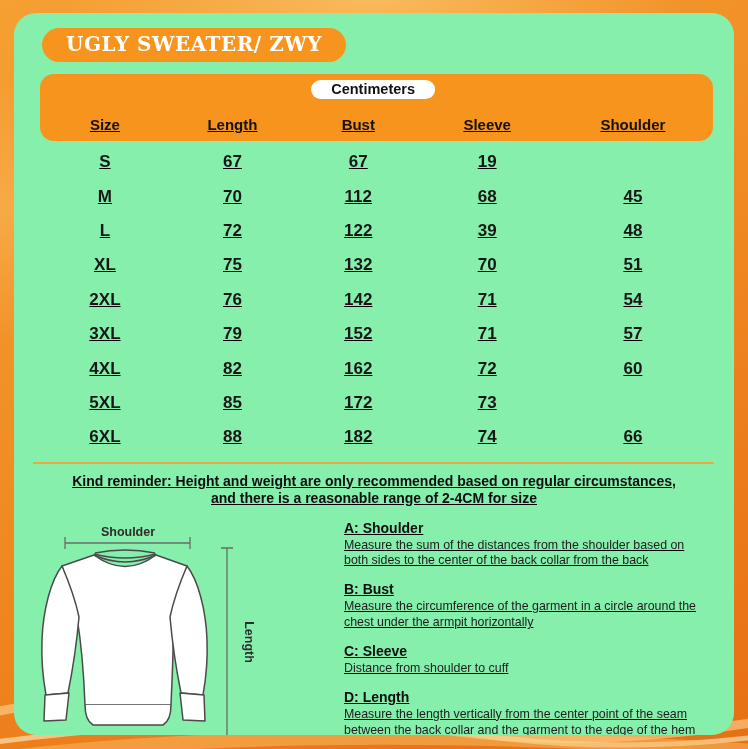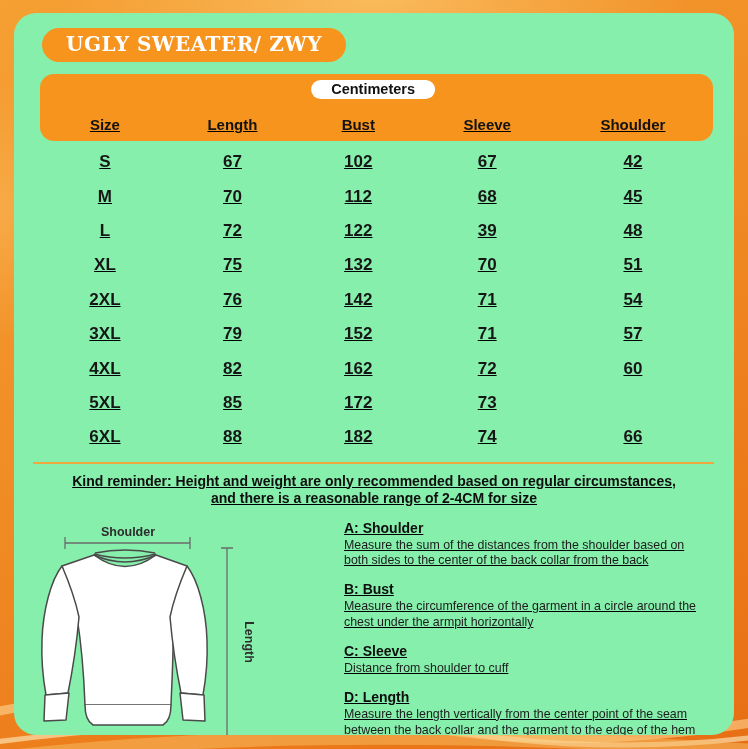--- a/index.html
+++ b/index.html
@@ -113,23 +113,22 @@
         <div class="head-cell">Length</div>
         <div class="head-cell">Bust</div>
         <div class="head-cell">Sleeve</div>
         <div class="head-cell">Shoulder</div>
       </div>
     </div>
     <div class="table-body">
         <div class="grid-cols">
           <div>S</div>
           <div>67</div>
-          <div>102</div>
           <div>67</div>
-          <div>42</div>
+          <div>19</div>
         </div>
         <div class="grid-cols">
           <div>M</div>
           <div>70</div>
           <div>112</div>
           <div>68</div>
           <div>45</div>
         </div>
         <div class="grid-cols">
           <div>L</div>

